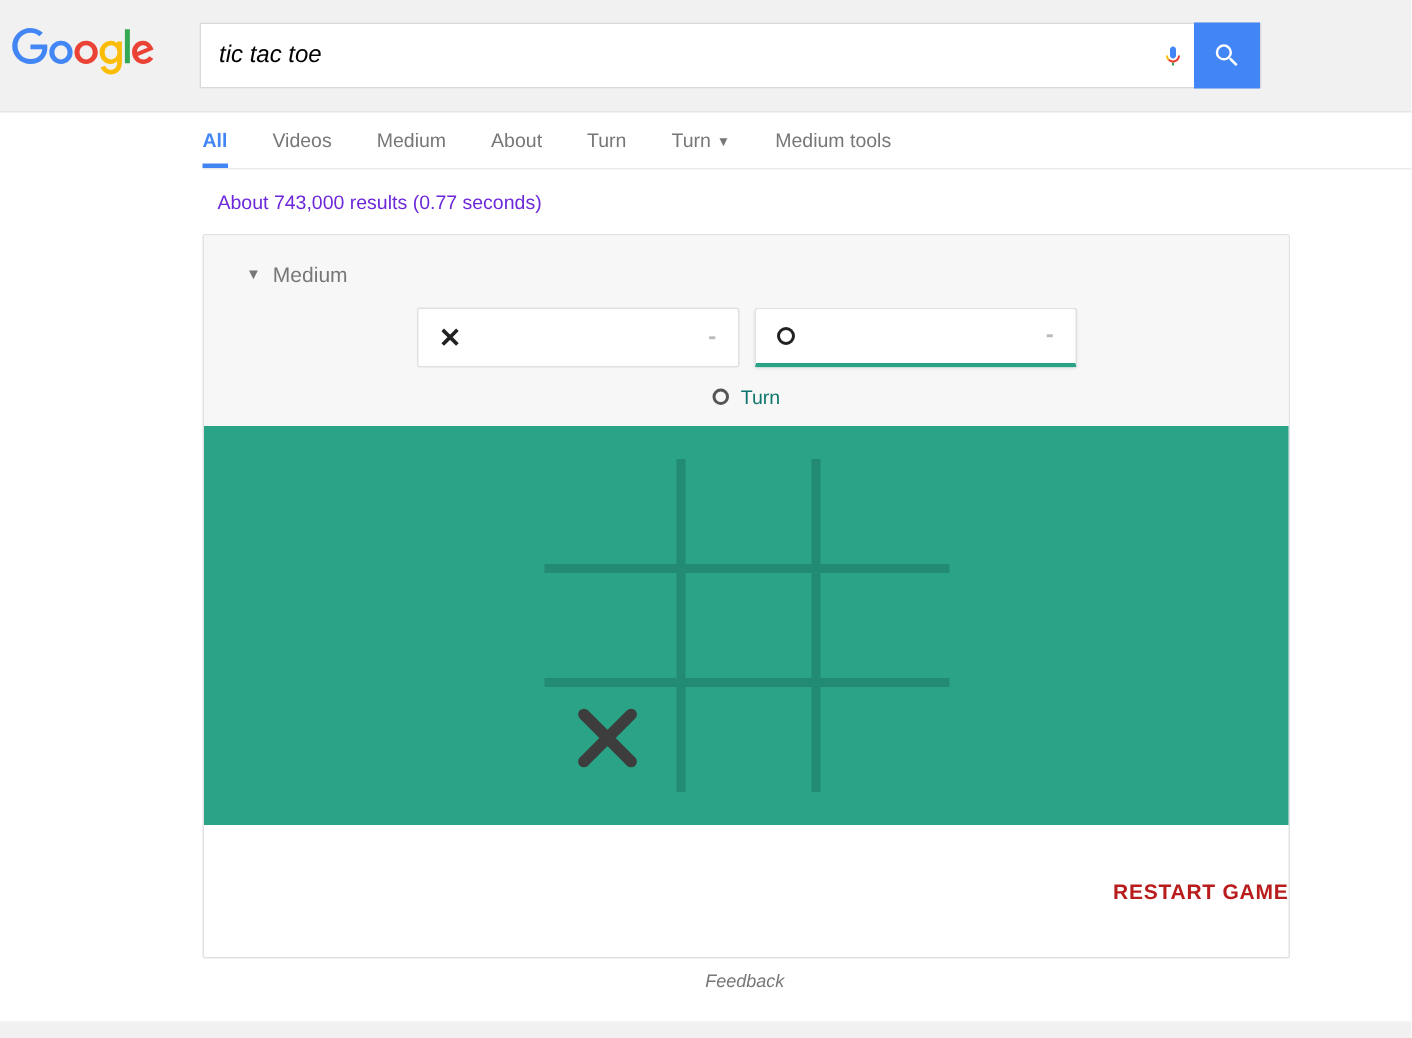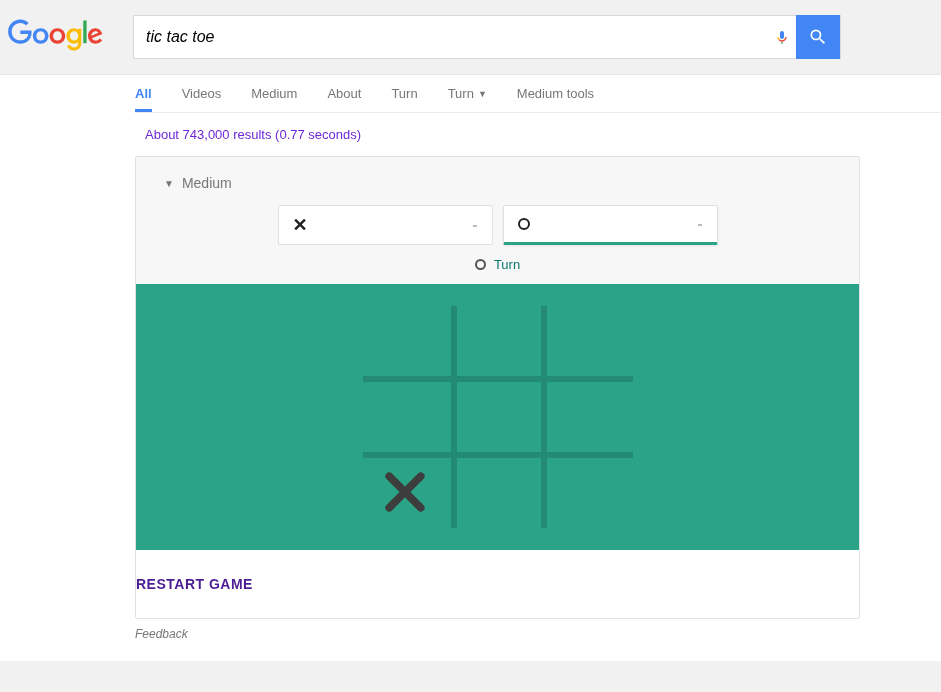--- a/index.html
+++ b/index.html
@@ -129,31 +129,31 @@
   .hline { height: 6px; left: 0; right: 0; }
   .cell {
     position: absolute;
     width: 80px; height: 68px;
     display: flex;
     align-items: center;
     justify-content: center;
     cursor: pointer;
   }
   .restart {
-    text-align: left;
-    color: #4c1d95;
+    text-align: right;
+    color: #b91c1c;
     font-weight: bold;
     letter-spacing: .5px;
     font-size: 14px;
-    padding: 26px 0;
+    padding: 36px 0;
     cursor: pointer;
   }
   .feedback {
     width: 725px;
-    text-align: left;
+    text-align: center;
     font-size: 12px;
     font-style: italic;
     color: #777;
     padding: 4px 2px 20px 0;
   }
   .xmark { font-size: 18px; font-weight: bold;}
   .omark { width: 12px; height:12px; border:2.2px solid #222; border-radius:50%; display:inline-block;}
   .big-x svg { display:block; }
 </style>
 </head>

